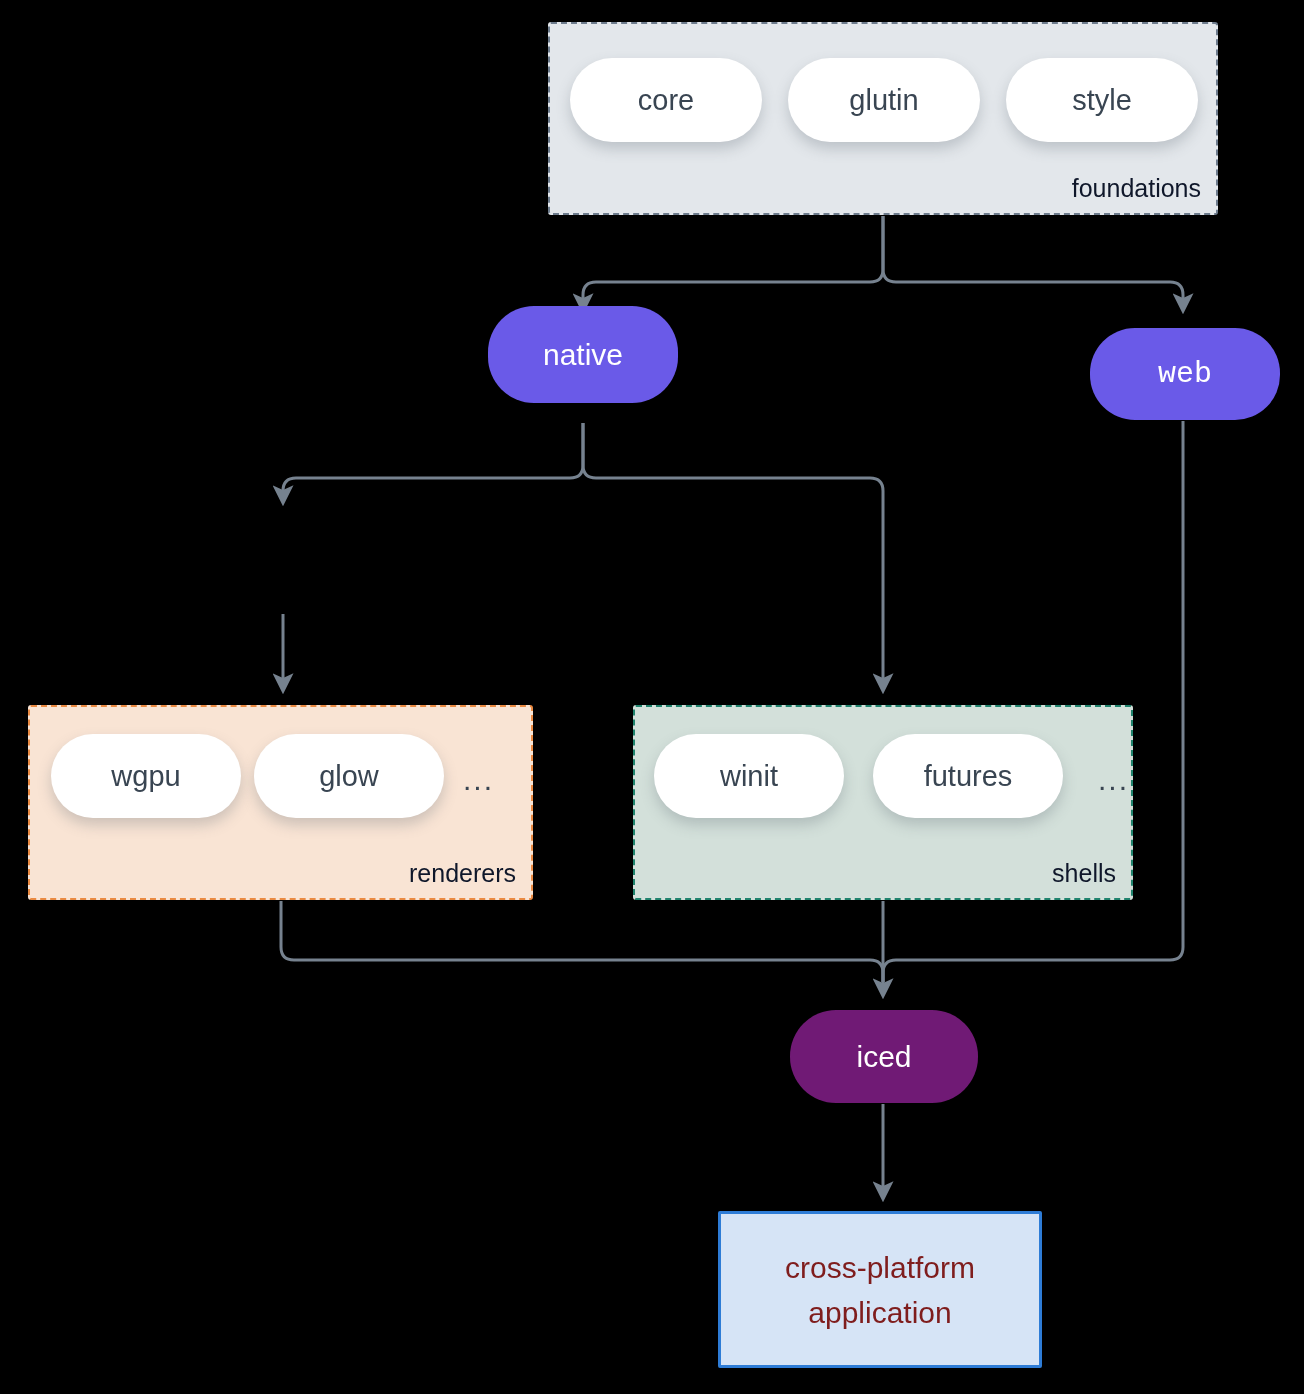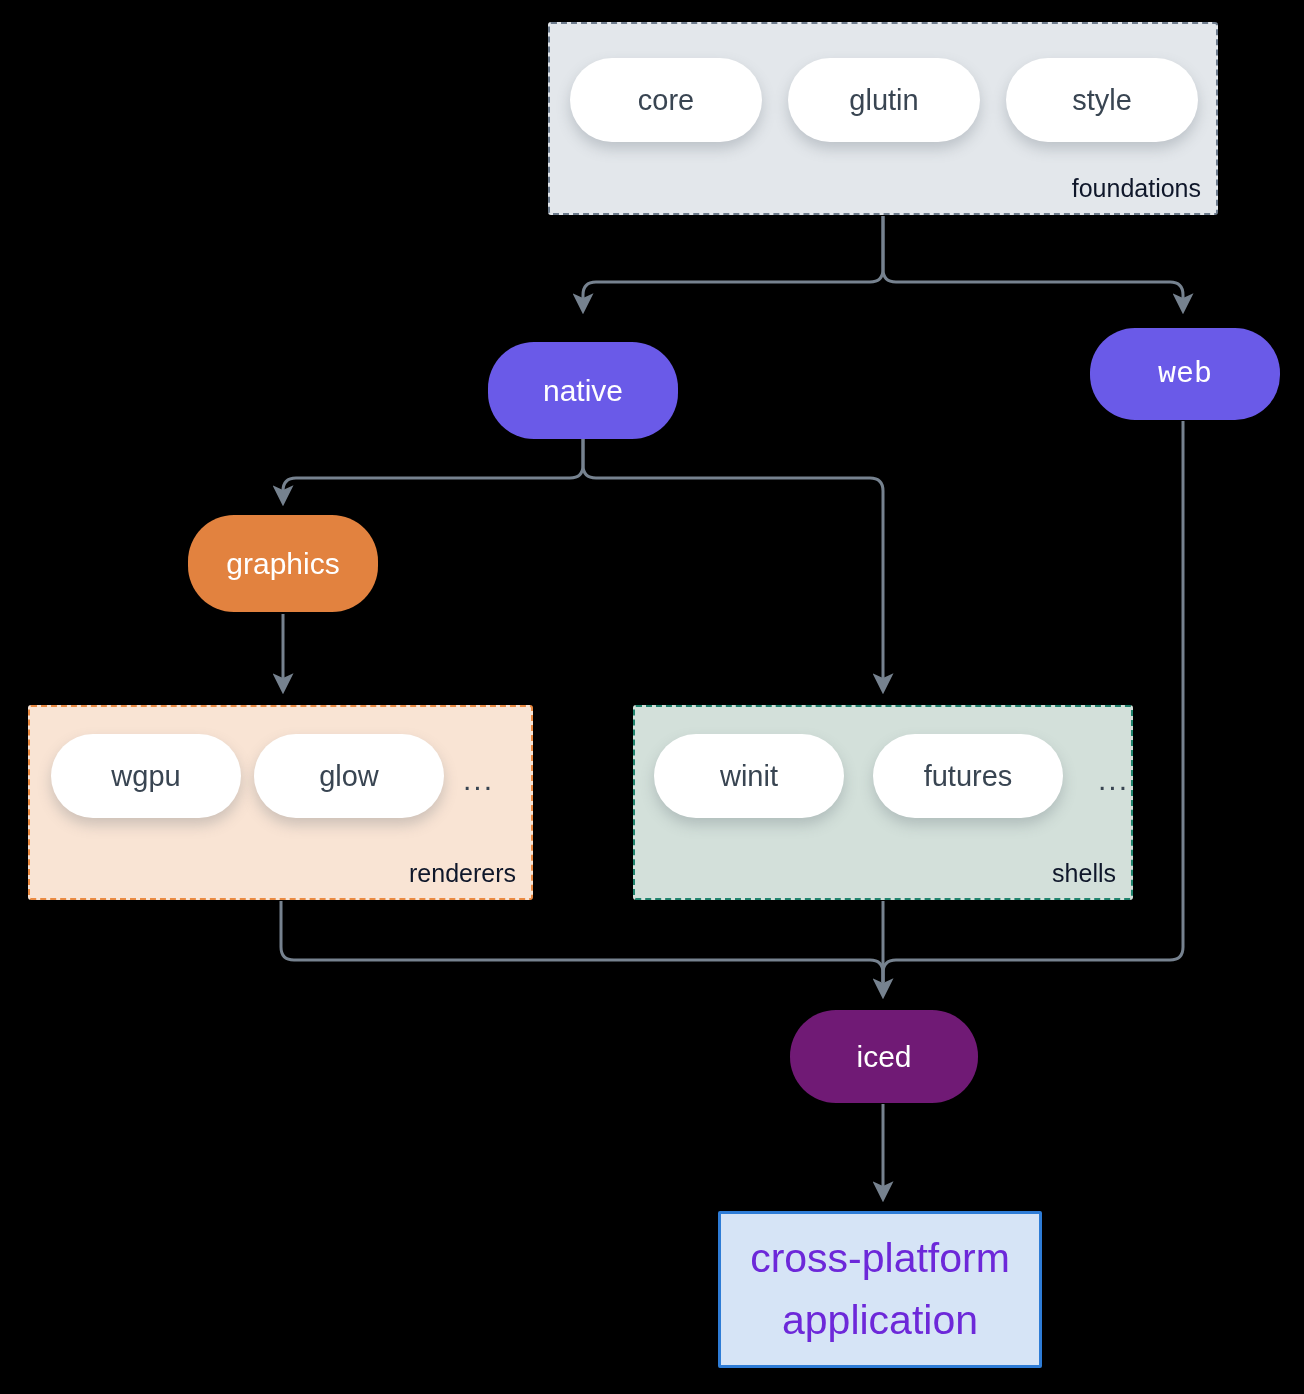--- a/index.html
+++ b/index.html
@@ -78,40 +78,40 @@
   }
 
   
   .color-pill {
     display: flex;
     align-items: center;
     justify-content: center;
     color: #ffffff;
     font-size: 30px;
   }
-  .pill-native   { left: 488px;  top: 342px; width: 190px; height: 97px; border-radius: 46px; background: #6a5ae8; }
+  .pill-native   { left: 488px;  top: 306px; width: 190px; height: 97px; border-radius: 46px; background: #6a5ae8; }
   .pill-web      { left: 1090px; top: 328px; width: 190px; height: 92px; border-radius: 45px; background: #6a5ae8; font-family: Liberation Mono, monospace; }
   .pill-graphics { left: 188px;  top: 515px; width: 190px; height: 97px; border-radius: 46px; background: #e2823f; }
   .pill-iced     { left: 790px;  top: 1010px; width: 188px; height: 93px; border-radius: 46px; background: #701a75; }
 
   
   .app-box {
     left: 718px; top: 1211px; width: 324px; height: 157px;
     background: #d6e4f6;
     border: 3px solid #2e7cd6;
     border-radius: 2px;
     display: flex;
     align-items: center;
     justify-content: center;
     text-align: center;
   }
   .app-box .app-text {
-    font-size: 41px;
+    font-size: 30px;
     line-height: 1.5;
-    color: #6d28d9;
+    color: #7f1d1d;
     width: 260px;
   }
 </style>
 </head>
 <body>
 
 <div id="canvas">
 
   <svg id="wires" viewBox="0 0 1304 1394" xmlns="http://www.w3.org/2000/svg">
     <defs>
@@ -137,21 +137,20 @@
       <div class="white-pill">core</div>
       <div class="white-pill">glutin</div>
       <div class="white-pill">style</div>
     </div>
     <div class="group-label">foundations</div>
   </div>
 
   <div class="node color-pill pill-native">native</div>
   <div class="node color-pill pill-web">web</div>
 
-  <div class="node color-pill pill-graphics">graphics</div>
 
   <div class="node group group-renderers">
     <div class="pill-row">
       <div class="white-pill">wgpu</div>
       <div class="white-pill">glow</div>
       <div class="ellipsis">...</div>
     </div>
     <div class="group-label">renderers</div>
   </div>
 

